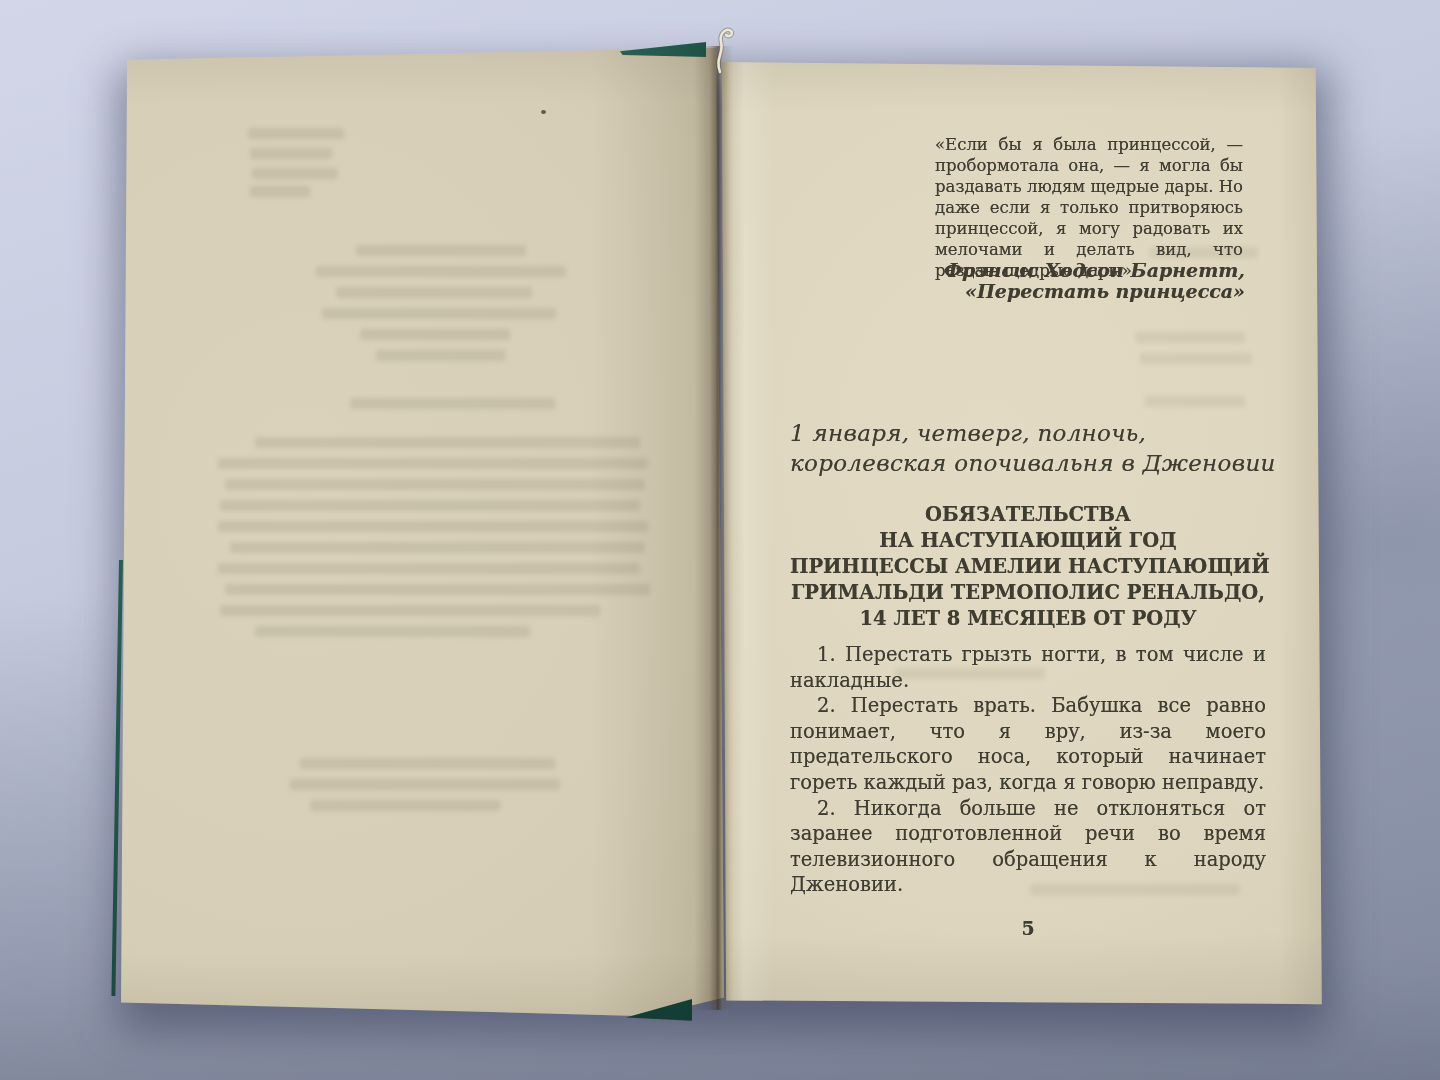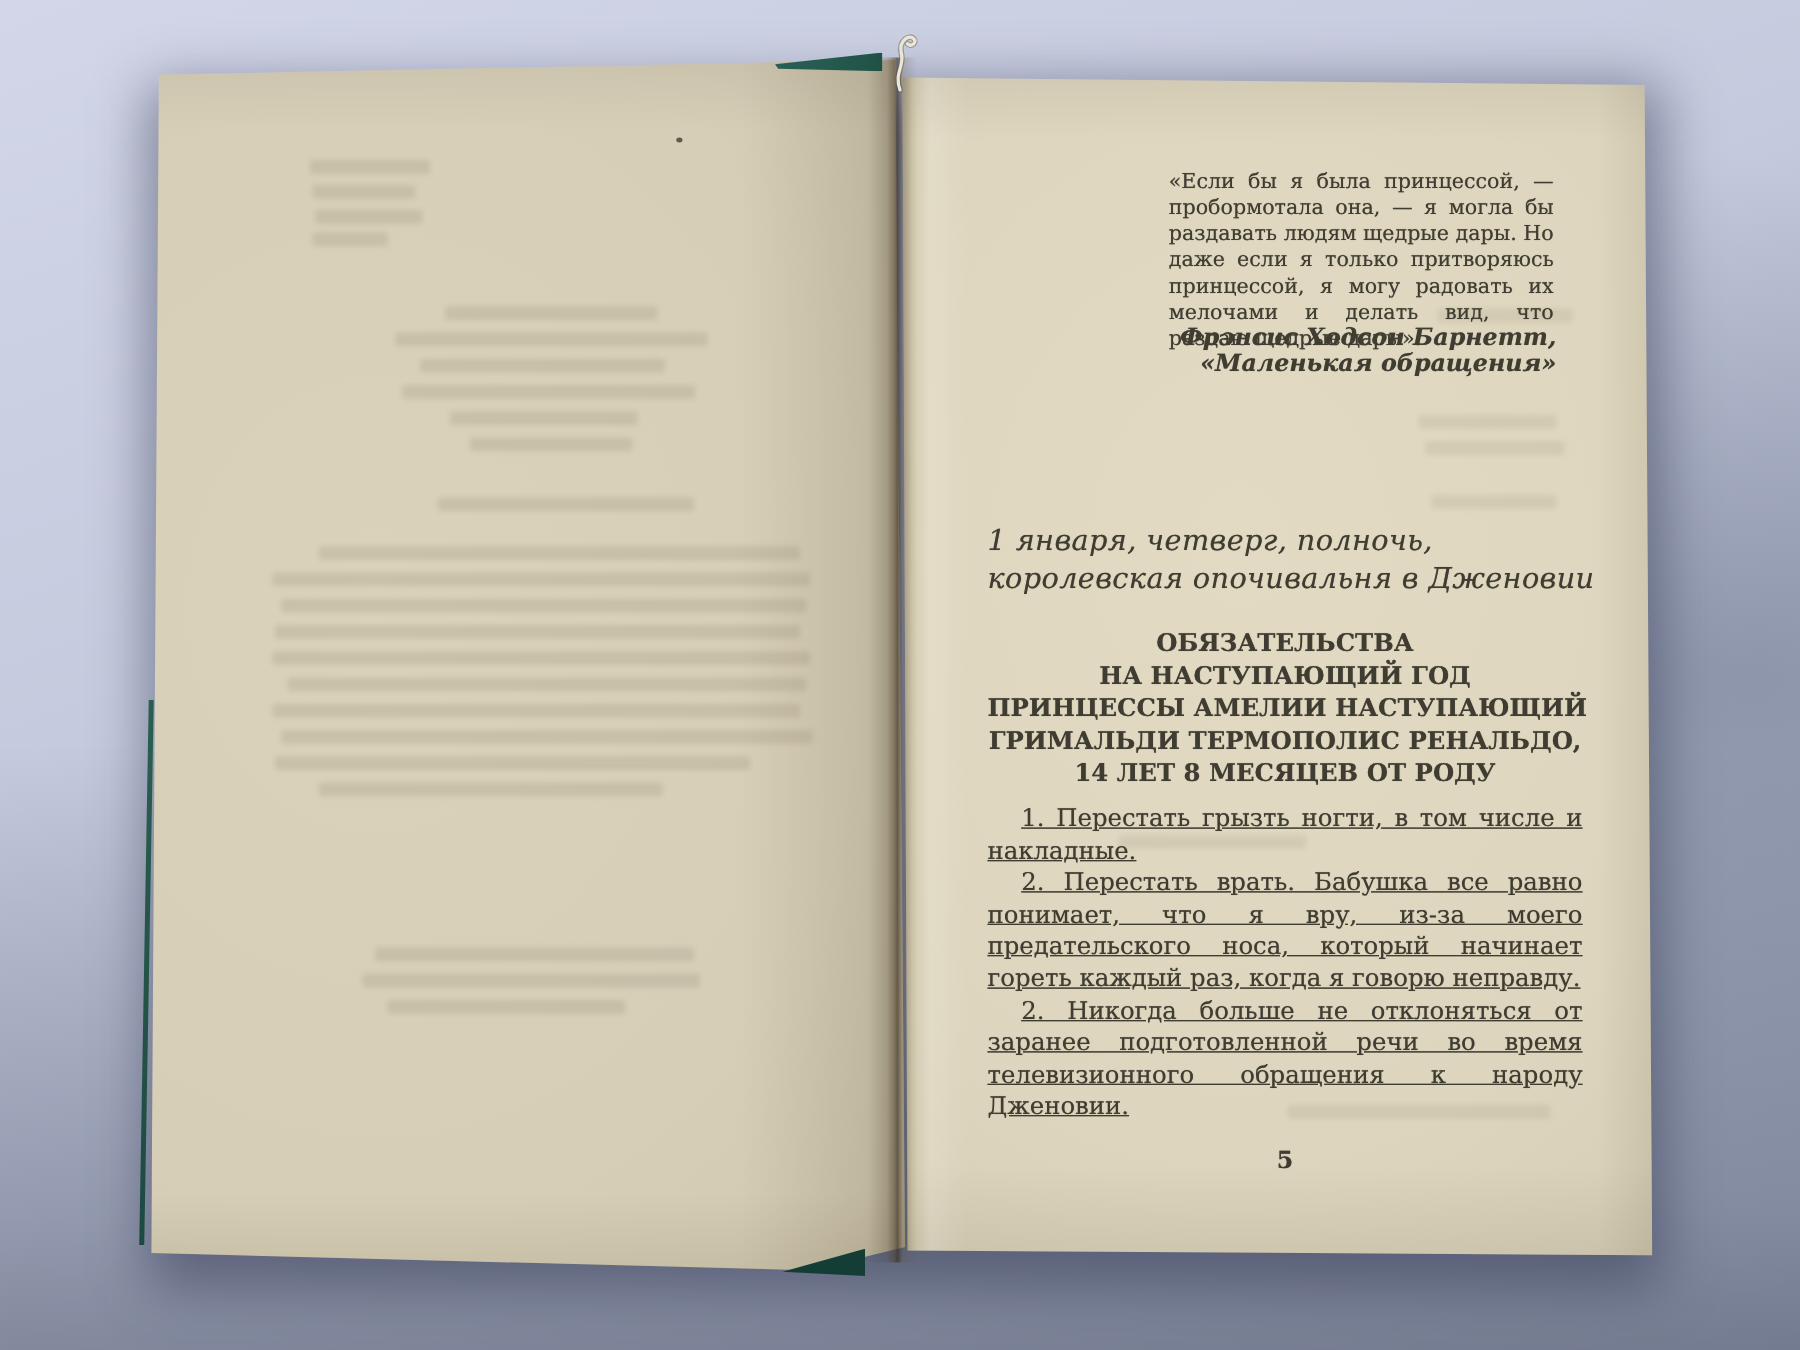--- a/index.html
+++ b/index.html
@@ -70,21 +70,21 @@
   .attribution{left:790px;top:260px;width:455px;font-style:italic;font-weight:600;
     font-size:19px;line-height:21px;text-align:right;}
   .dateline{left:790px;top:418px;font-size:23px;line-height:30px;
     font-style:italic;font-weight:400;letter-spacing:0.3px;}
   .dateline div{white-space:nowrap;}
   .chapter-title{left:790px;top:502px;width:476px;text-align:center;
     font-weight:700;font-size:19.5px;line-height:26px;}
   .chapter-title div{white-space:nowrap;}
   .res-list{left:790px;top:642px;width:476px;font-size:19.5px;line-height:25.6px;
     text-align:justify;hyphens:auto;}
-  .res-item{margin:0;text-indent:27px;text-decoration:underline;}
+  .res-item{margin:0;text-indent:27px;}
   .res-item .it{font-style:italic;}
   .page-num{left:790px;top:917px;width:476px;text-align:center;font-size:19px;font-weight:600;}
   .ghost{
     position:absolute;height:11px;border-radius:3px;pointer-events:none;
     background:rgba(122,115,94,0.17);filter:blur(2.2px);
   }
   .ghost.right{background:rgba(122,115,94,0.12);}
 </style>
 </head>
 <body>
@@ -136,21 +136,21 @@
       <div class="ghost right" style="left: 1140px; top: 353px; width: 112px;"></div>
       <div class="ghost right" style="left: 1145px; top: 396px; width: 100px;"></div>
       <div class="ghost right" style="left: 895px; top: 668px; width: 150px;"></div>
       <div class="ghost right" style="left: 1030px; top: 884px; width: 210px;"></div>
     </div>
 
   <div class="print epigraph">«Если бы я была принцессой, — пробормотала она, — я могла бы раздавать людям щедрые дары. Но даже если я только притворяюсь принцессой, я могу радовать их мелочами и делать вид, что раздаю щедрые дары».</div>
 
   <div class="print attribution">
     <div>Фрэнсис Ходсон Барнетт,</div>
-    <div>«Маленькая обращения»</div>
+    <div>«Перестать принцесса»</div>
   </div>
 
   <div class="print dateline">
     <div>1 января, четверг, полночь,</div>
     <div>королевская опочивальня в Дженовии</div>
   </div>
 
   <div class="print chapter-title">
     <div>ОБЯЗАТЕЛЬСТВА</div>
     <div>НА НАСТУПАЮЩИЙ ГОД</div>

